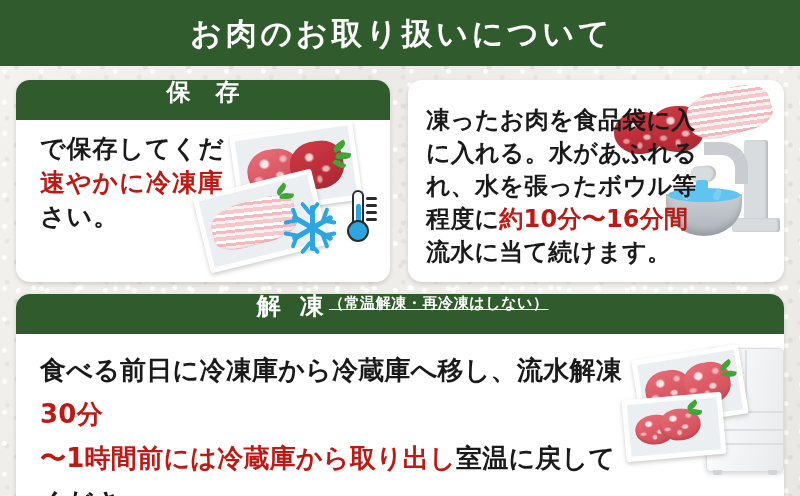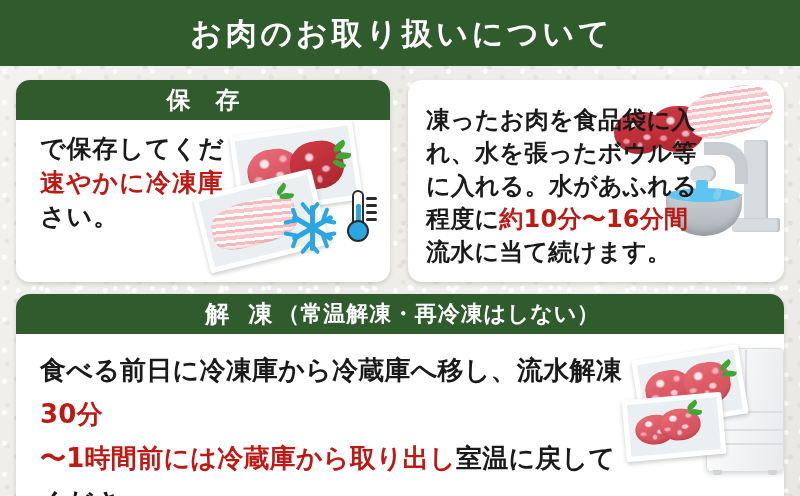--- a/index.html
+++ b/index.html
@@ -41,29 +41,29 @@
   .card{
     position:absolute;
     background:#ffffff;
     border-radius:14px;
     box-shadow:0 2px 4px rgba(90,88,82,.22);
     overflow:hidden;
   }
   .card-head{
     background:#305b2c;
     height:40px;
-    display:flex;align-items:center;justify-content:center;
+    display:flex;align-items:flex-start;justify-content:center;
     color:#fff;
   }
   .head-text{
     font-size:24px;font-weight:700;line-height:1;white-space:nowrap;
   }
   .head-wide{letter-spacing:1.05em;text-indent:1.05em;}
   .head-mid{letter-spacing:.22em;text-indent:.22em;}
-  .head-small{font-size:22px;font-weight:700;letter-spacing:.04em;}
+  .head-small{font-size:15px;font-weight:700;letter-spacing:.04em;text-decoration:underline;}
 
   .card-body{position:relative;height:calc(100% - 40px);}
 
   .body-text{
     position:absolute;
     color:#1a1a1a;
     font-weight:700;
     white-space:pre-wrap;
     z-index:3;
   }
@@ -262,21 +262,21 @@
       <div class="faucet-body" style="left:72px;top:78px;width:48px;height:14px;border-radius:3px;"></div>
       <div class="faucet-neck" style="left:44px;top:2px;"></div>
       <div class="faucet-body" style="left:30px;top:26px;width:26px;height:16px;border-radius:8px;transform:rotate(-6deg);"></div>
       <div class="water-stream" style="left:36px;top:40px;height:42px;"></div>
       <div class="bowl" style="left:6px;top:54px;"></div>
       <div class="bowl-water" style="left:8px;top:48px;"></div>
       <div class="splash" style="left:22px;top:48px;transform:rotate(-22deg);"></div>
       <div class="splash" style="left:54px;top:48px;transform:rotate(22deg);"></div>
     </div>
 
-    <div class="body-text" id="running-text"><div><span>凍ったお肉を食品袋に入</span></div><div><span>れ、水を張ったボウル等</span></div><div><span>に入れる。水があふれる</span></div><div><span>程度に</span><span class="red">約10分〜16分間</span></div><div><span>流水に当て続けます。</span></div></div>
+    <div class="body-text" id="running-text"><div><span>凍ったお肉を食品袋に入</span></div><div><span>に入れる。水があふれる</span></div><div><span>れ、水を張ったボウル等</span></div><div><span>程度に</span><span class="red">約10分〜16分間</span></div><div><span>流水に当て続けます。</span></div></div>
   </div>
 </div>
 
 <div class="card" id="card-thaw">
   <div class="card-head">
     <span class="head-text head-mid" style="letter-spacing:.22em;">解 凍</span>
     <span class="head-small">（常温解凍・再冷凍はしない）</span>
   </div>
   <div class="card-body">
 

